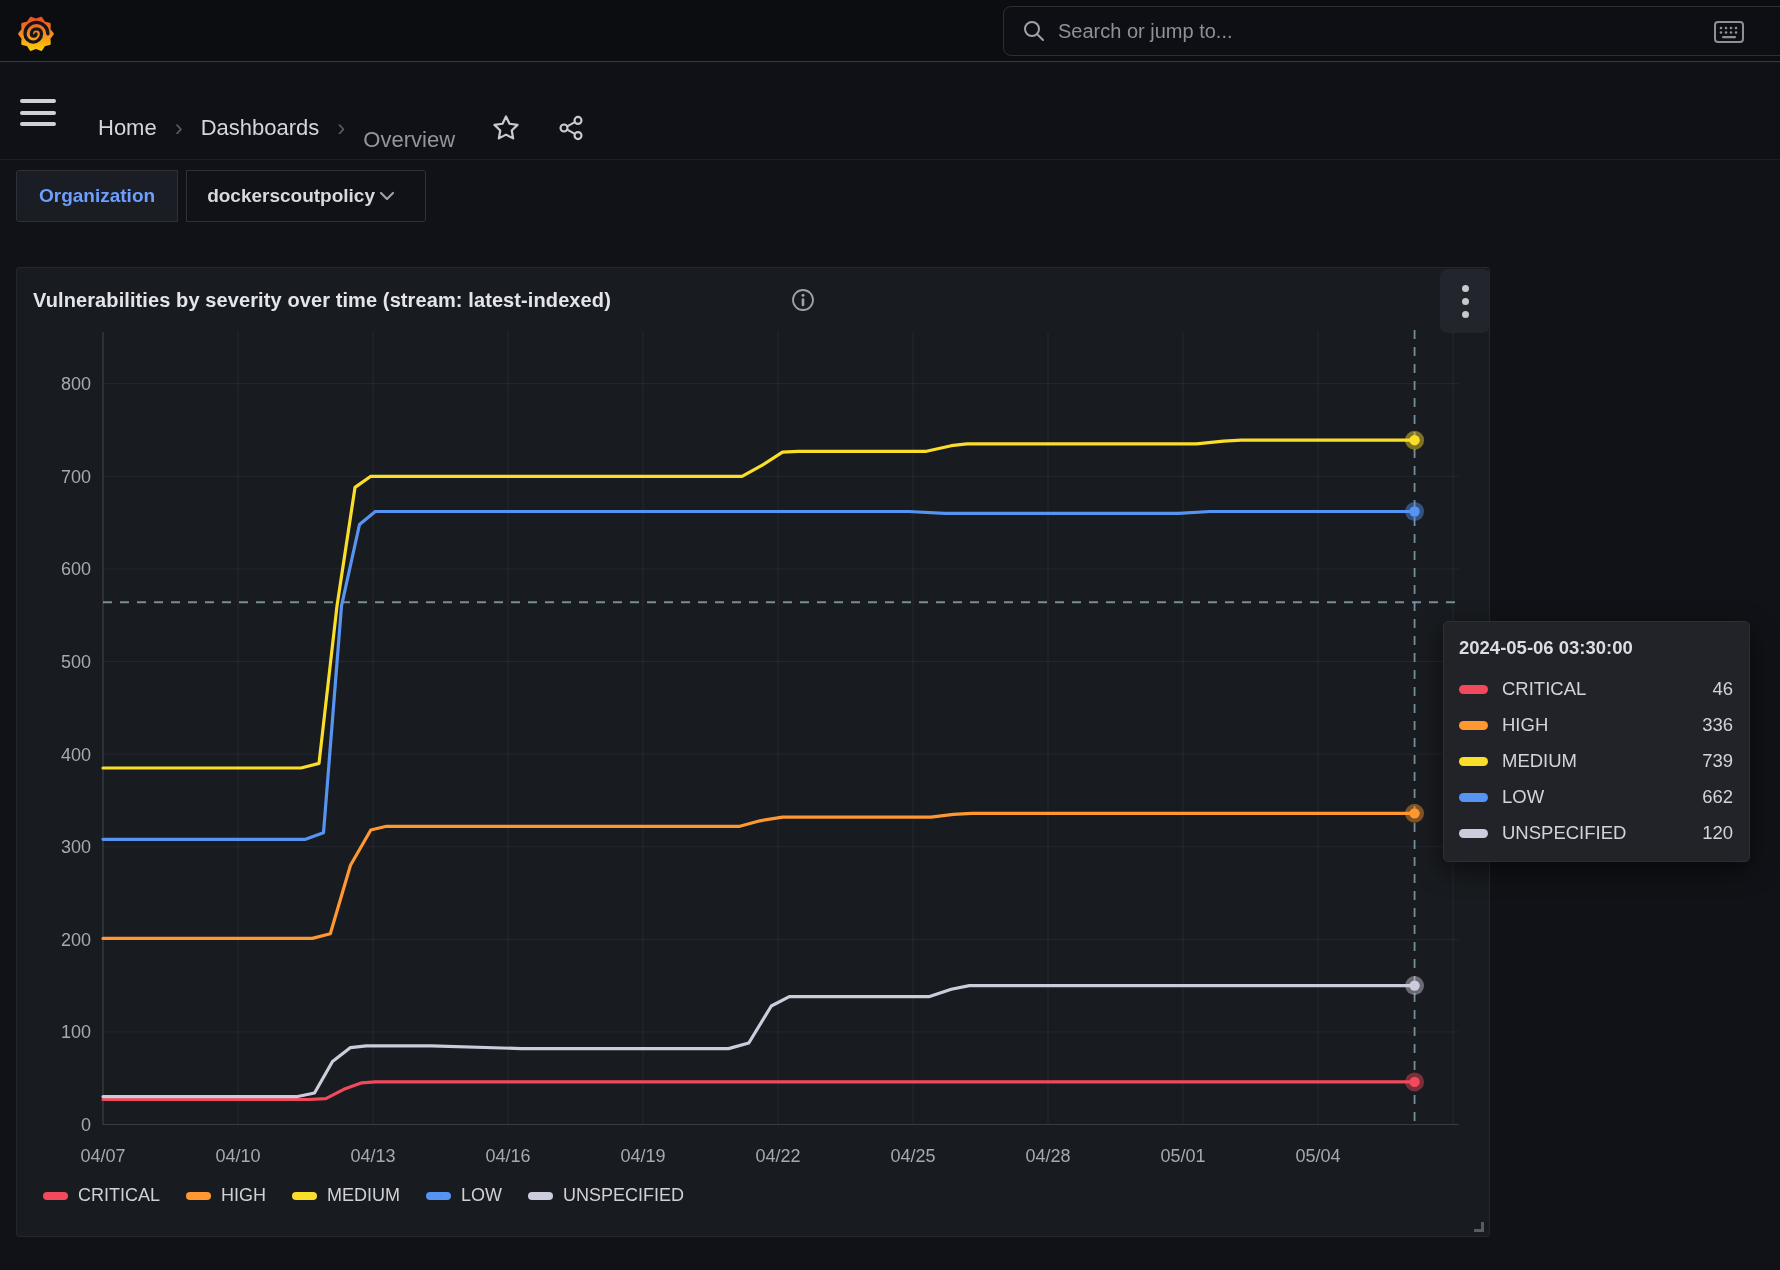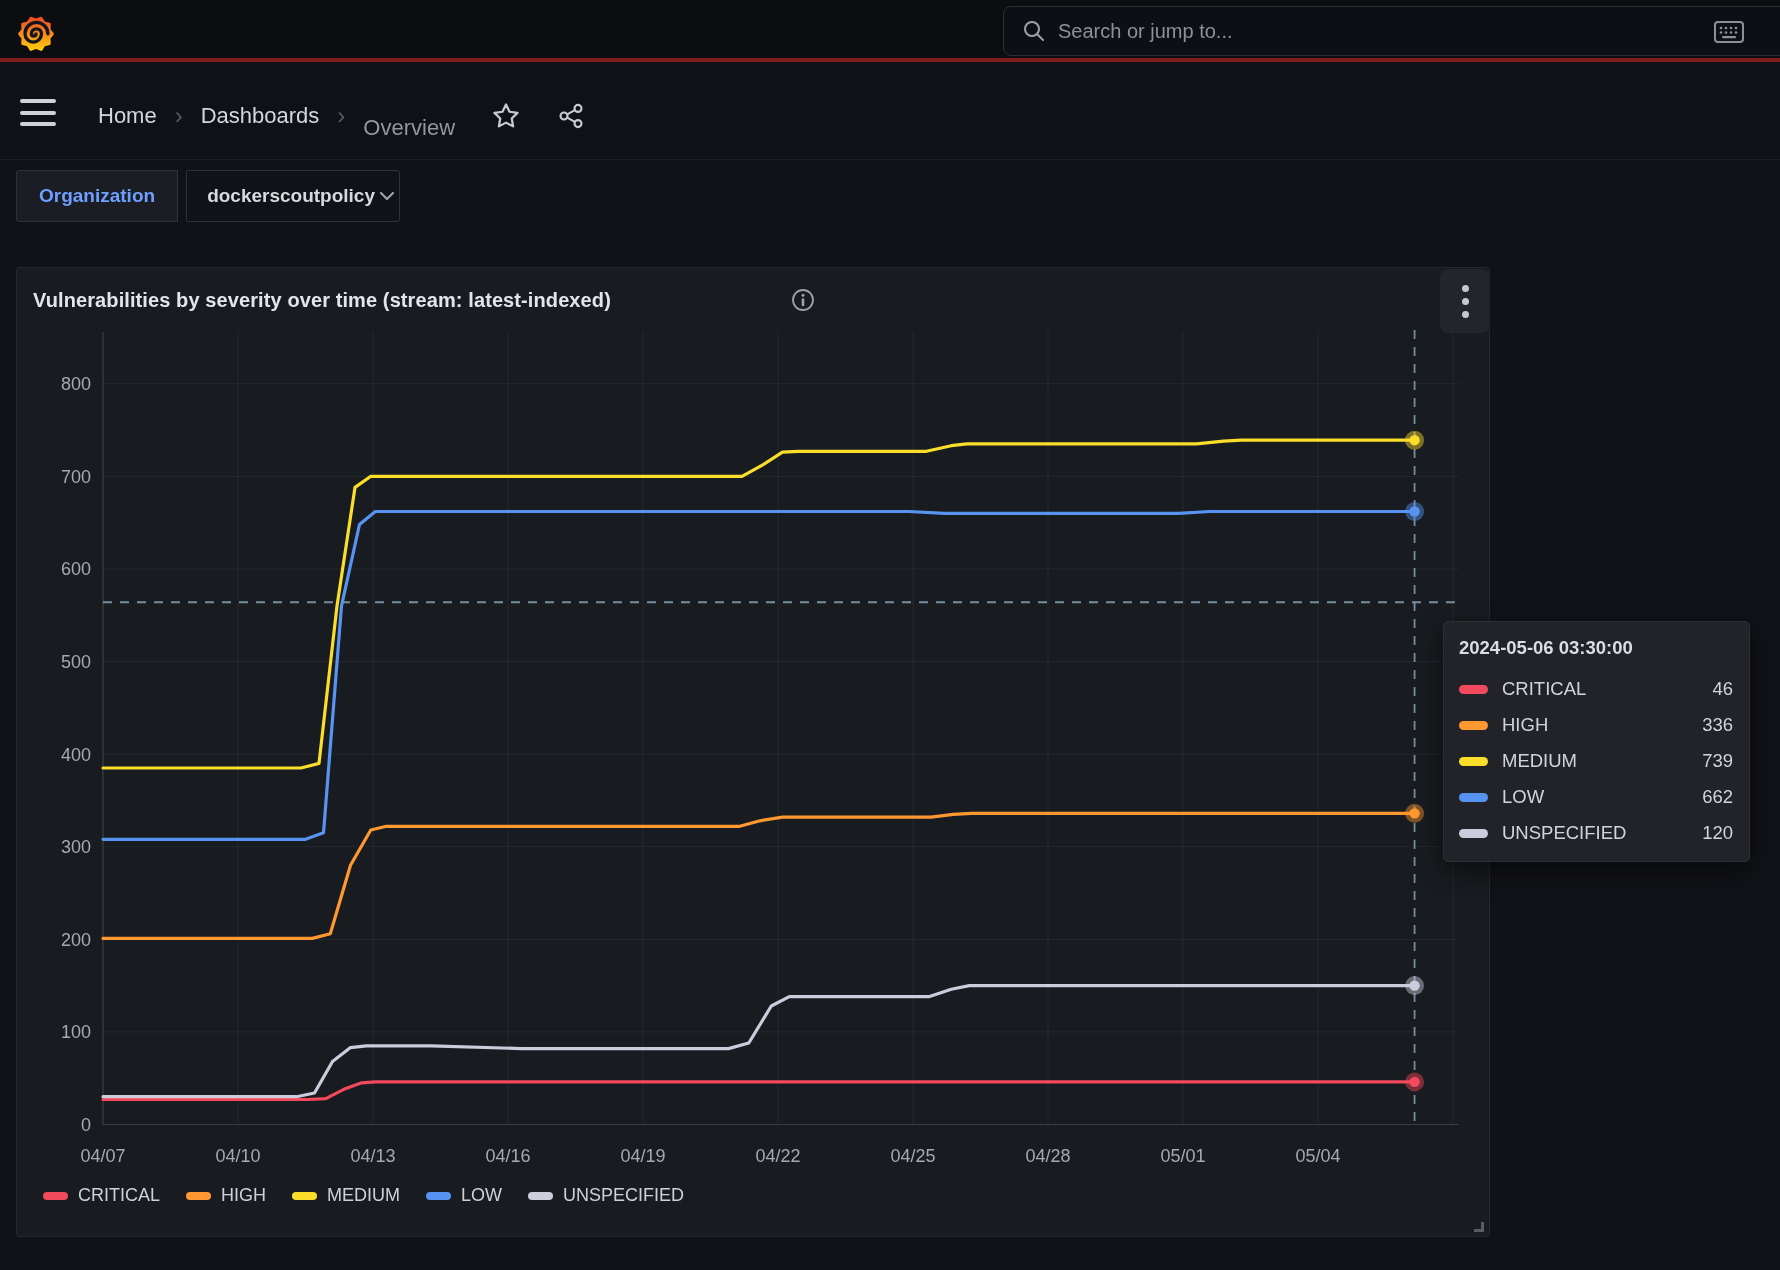--- a/index.html
+++ b/index.html
@@ -1,42 +1,42 @@
 <!DOCTYPE html>
 <html><head>
 <meta charset="utf-8">
 <style>
   * { margin:0; padding:0; box-sizing:border-box; }
   html,body { background:#0c0d11; }
   body { font-family:"Liberation Sans", sans-serif; }
   #stage { position:relative; width:1780px; height:1270px; overflow:hidden; background:#111217; }
 
   
-  .topbar { position:absolute; left:0; top:0; width:1780px; height:62px; background:#0c0d10; border-bottom:4px solid #7f1d1d; }
+  .topbar { position:absolute; left:0; top:0; width:1780px; height:62px; background:#0c0d10; border-bottom:1px solid #7f1d1d; }
   .logo { position:absolute; left:14px; top:10px; width:44px; height:44px; }
   .searchbox { position:absolute; left:1003px; top:6px; width:790px; height:50px; background:#0e0f14; border:1px solid #2c2f36; border-radius:8px; display:flex; align-items:center; }
   .searchbox .mag { margin-left:18px; flex:0 0 auto; }
   .searchbox input { flex:1 1 auto; background:transparent; border:none; outline:none; color:#c9cad1; font-size:20px; margin-left:12px; font-family:"Liberation Sans",sans-serif; }
   .searchbox input::placeholder { color:#8e9097; opacity:1; }
   .searchbox .kbd { position:absolute; right:48px; top:14px; }
 
   
   .crumbbar { position:absolute; left:0; top:63px; width:1780px; height:97px; background:#101116; border-bottom:1px solid #1d1f25; }
   .burger { position:absolute; left:20px; top:36px; width:36px; height:27px; display:flex; flex-direction:column; justify-content:space-between; cursor:pointer; }
   .burger span { display:block; height:4px; border-radius:2px; background:#d0d1d6; }
-  .crumbs { position:absolute; left:98px; top:4px; height:97px; display:flex; align-items:center; font-size:22px; }
+  .crumbs { position:absolute; left:98px; top:16px; height:97px; display:flex; align-items:center; font-size:22px; }
   .crumb { color:#d5d6dc; cursor:pointer; }
   .crumb.current { color:#94959c; cursor:default;margin-top:24px; }
   .crumb-sep { color:#585a60; margin:0 18px; font-size:24px; }
   .crumb-ico { margin-left:36px; cursor:pointer; display:flex; align-items:center; }
 
   
   .filters { position:absolute; left:16px; top:170px; display:flex; align-items:center; }
   .var-label { height:52px; padding:0 22px; display:flex; align-items:center; background:#1a1d24; border:1px solid #2e3138; border-radius:3px 0 0 3px; color:#6e9fff; font-size:19px; }
-  .var-value { height:52px; padding:0 4px 0 20px; display:flex; align-items:center; gap:4px; background:#111218; border:1px solid #2e3138; border-radius:0 3px 3px 0; margin-left:8px; color:#d8d9dd; font-size:19px; cursor:pointer; }
+  .var-value { height:52px; padding:0 30px 0 20px; display:flex; align-items:center; gap:4px; background:#111218; border:1px solid #2e3138; border-radius:0 3px 3px 0; margin-left:8px; color:#d8d9dd; font-size:19px; cursor:pointer; }
   .var-group { display:flex;font-weight:bold; }
   .gap { width:30px; }
 
   
   .panel { position:absolute; left:16px; top:267px; width:1474px; height:970px; background:#181b1f; border:1px solid #25272e; border-radius:3px; }
   .panel-title { position:absolute; left:16px; top:14px; height:36px; display:flex; align-items:center; color:#e4e5ea; font-size:20px; font-weight:700; letter-spacing:.1px; }
   .panel-info { position:absolute; left:774px; top:20px; width:24px; height:24px; cursor:pointer; }
   .panel-menu { position:absolute; left:1423px; top:1px; width:50px; height:64px; background:#22252b; border-radius:8px; display:flex; align-items:center; justify-content:center; cursor:pointer; }
   .panel-menu .dots { display:flex; flex-direction:column; gap:6px; }
   .panel-menu .dots i { width:7px; height:7px; border-radius:50%; background:#c7c8ce; }

